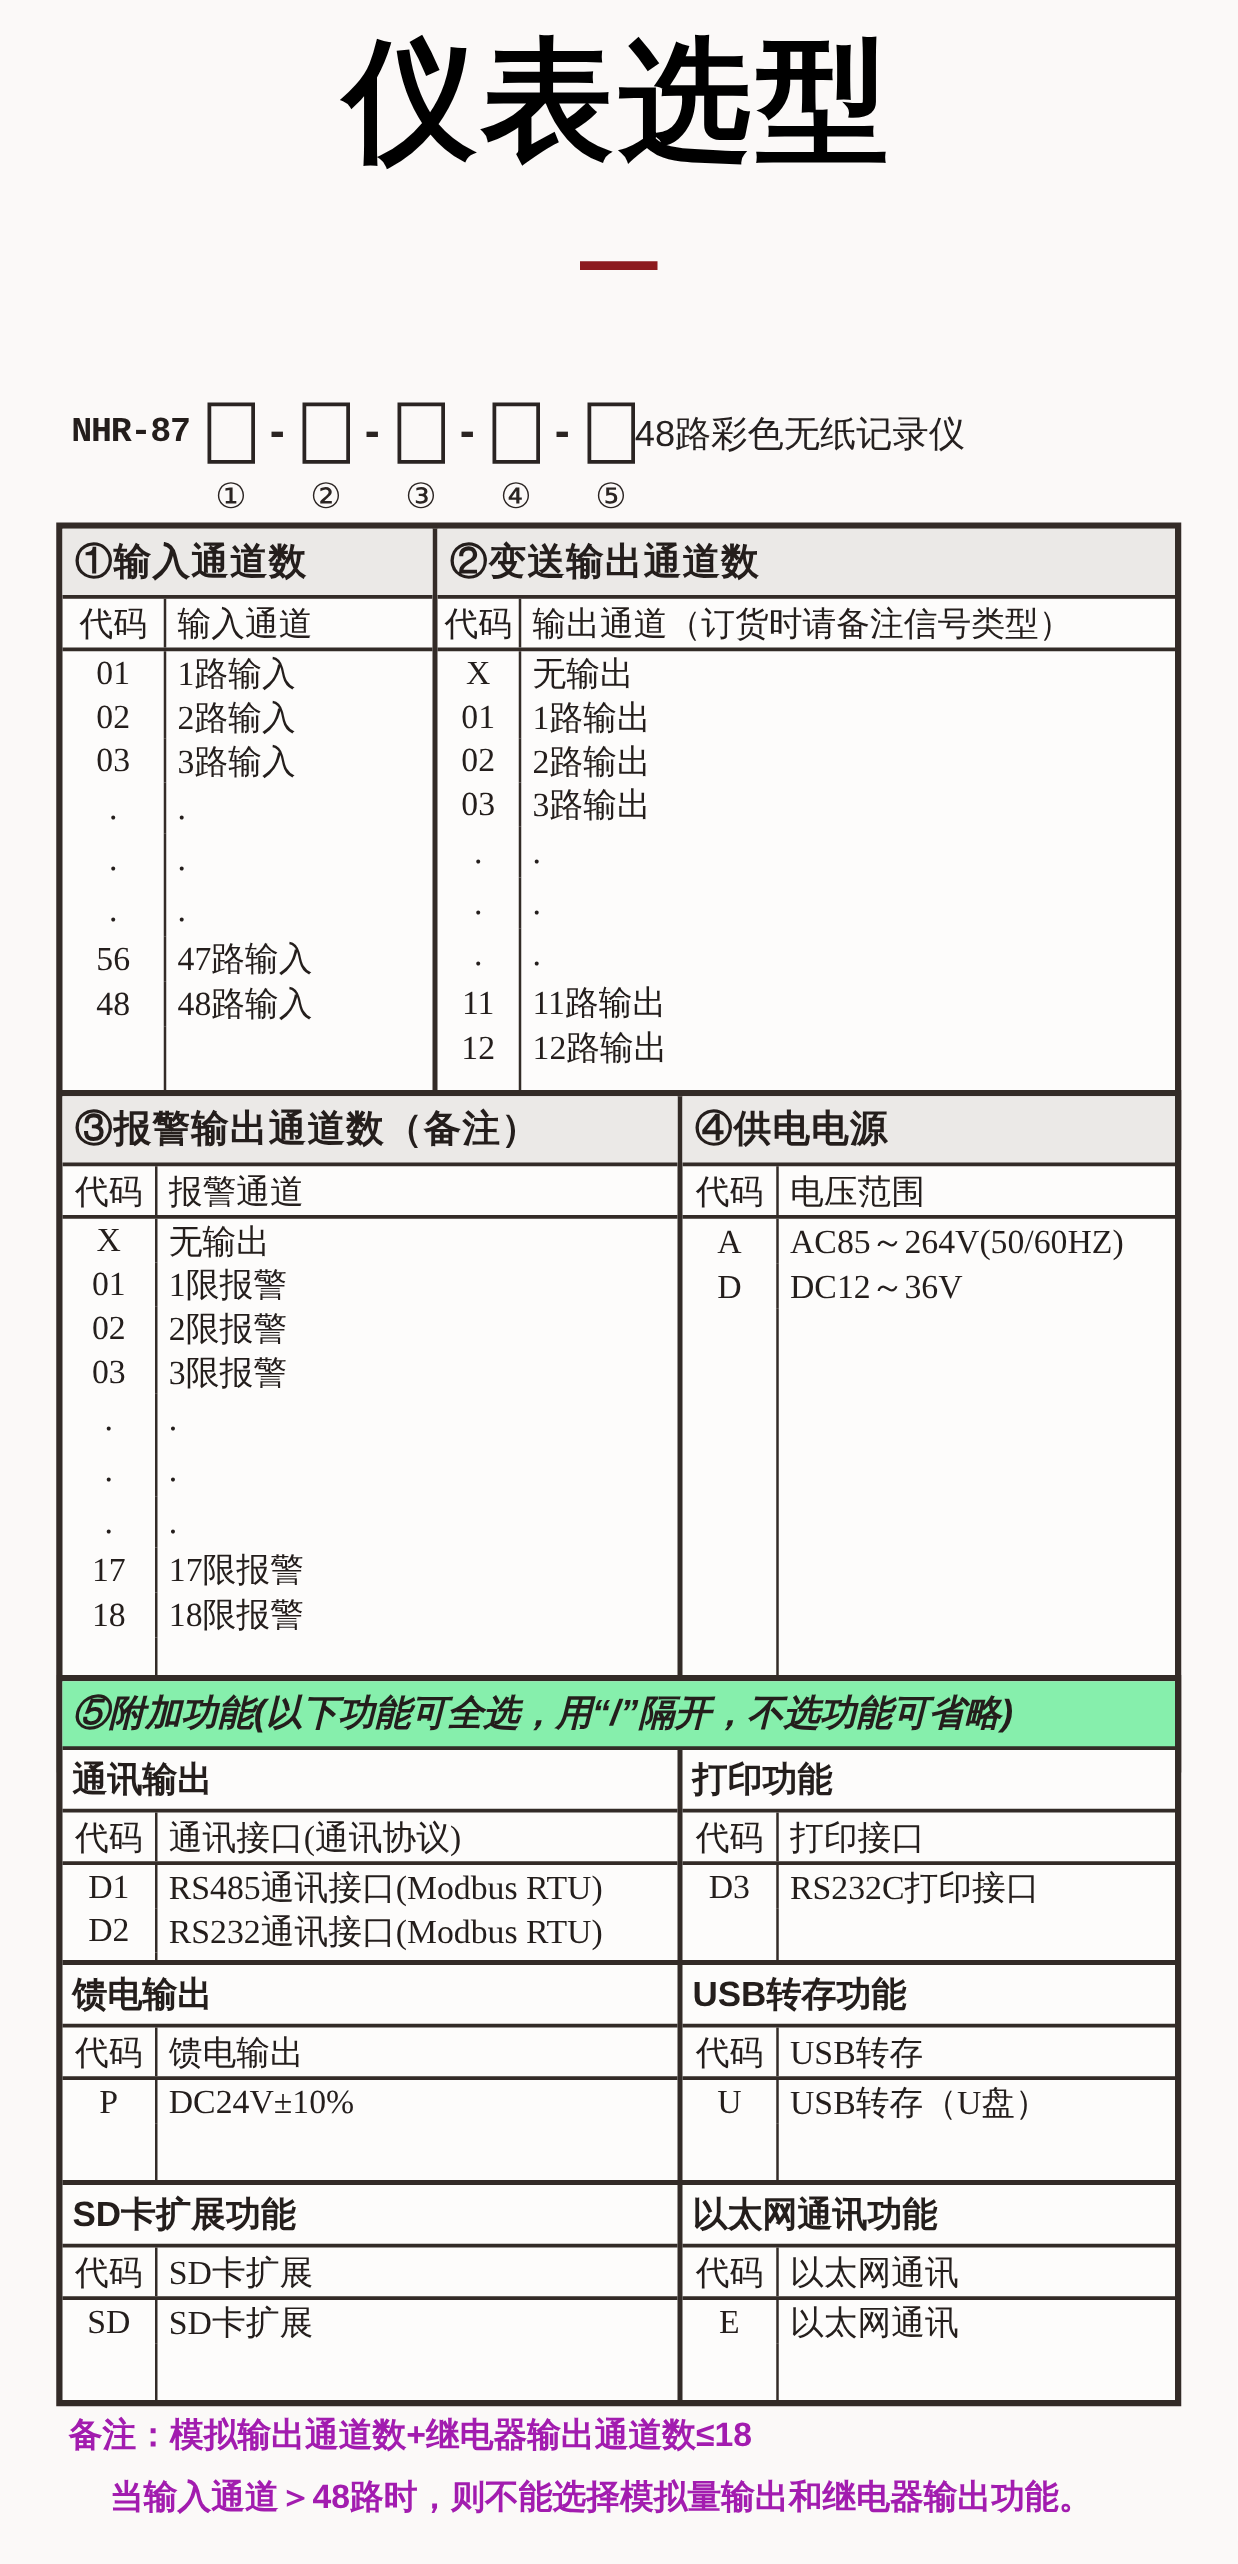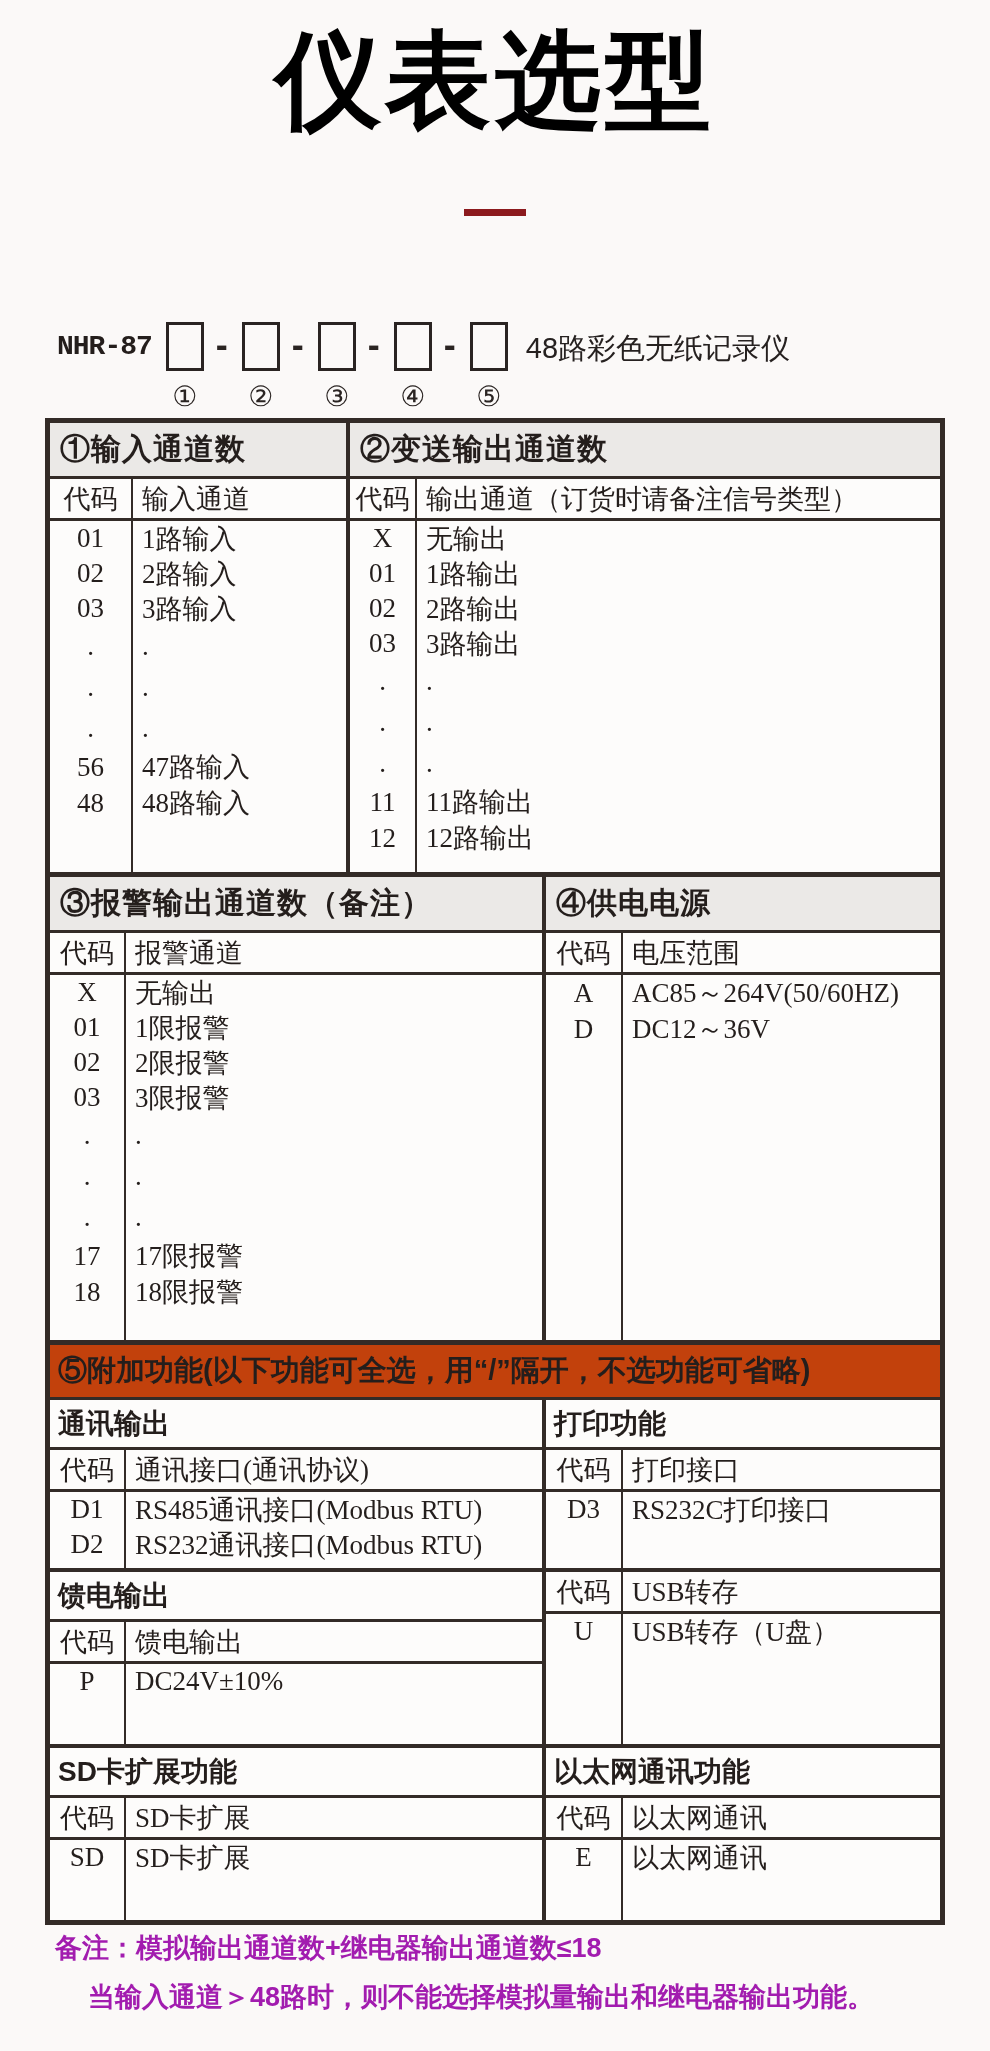--- a/index.html
+++ b/index.html
@@ -10,21 +10,21 @@
   .title-dash{position:absolute;top:209px;left:464px;width:62px;height:7px;background:#8c1a1e;}
 
   
   .model{position:absolute;top:322px;left:57px;display:flex;align-items:flex-start;}
   .model-prefix{font-family:"Liberation Mono",monospace;font-weight:700;font-size:28px;
                 line-height:50px;letter-spacing:-1px;}
   .slot{display:flex;flex-direction:column;align-items:center;margin-left:14px;}
   .slot-box{width:32px;height:43px;border:3px solid #2a2422;}
   .slot-num{margin-top:9px;font-size:28px;font-family:"Liberation Serif",serif;color:#2a2422;}
   .sep{margin-left:12px;font-size:36px;font-weight:700;line-height:46px;color:#2a2422;}
-  .model-suffix{margin-left:18px;font-size:29px;font-weight:500;line-height:52px;color:#262120;}
+  .model-suffix{font-size:29px;font-weight:500;line-height:52px;color:#262120;}
 
   
   .tbl{position:absolute;left:45px;width:900px;border:5px solid #332b27;background:#fdfcfb;
        box-sizing:border-box;display:flex;}
   .tbl-a{top:418px;height:502px;}
   .tbl-b{top:872px;height:546px;}
   .tbl-c{top:1340px;height:585px;flex-direction:column;}
   .sec{display:flex;flex-direction:column;box-sizing:border-box;min-width:0;}
   .sec-l{border-right:4px solid #332b27;}
   .ta-l{width:300px;} .ta-r{flex:1;}
@@ -40,23 +40,23 @@
   .row.dot{height:41px;}
   .row.tall{height:36px;}
   .row.fill{flex:1 1 auto;height:auto;}
   .cell-code{display:flex;align-items:center;justify-content:center;flex:0 0 auto;
              border-right:2px solid #332b27;box-sizing:border-box;}
   .cell-desc{display:flex;align-items:center;flex:1;padding-left:9px;box-sizing:border-box;
              white-space:nowrap;overflow:hidden;}
   .w83{width:83px;} .w67{width:67px;} .w76{width:76px;} .w77{width:77px;}
 
   
-  .t5-head{height:55px;flex:0 0 auto;background:#c2410c;border-bottom:3px solid #332b27;
+  .t5-head{height:55px;flex:0 0 auto;background:#86efac;border-bottom:3px solid #332b27;
            font-size:29px;font-weight:700;display:flex;align-items:center;padding-left:8px;
-           box-sizing:border-box;white-space:nowrap;}
+           box-sizing:border-box;white-space:nowrap;font-style:italic;}
   .blk{display:flex;min-height:0;}
   .blk-1{height:168px;flex:0 0 auto;}
   .blk-grow{flex:1 1 0;}
   .blk + .blk{border-top:4px solid #332b27;}
   .blk-l{width:496px;border-right:4px solid #332b27;display:flex;flex-direction:column;
          box-sizing:border-box;min-width:0;}
   .blk-r{flex:1;display:flex;flex-direction:column;min-width:0;}
   .blk-title{height:50px;flex:0 0 auto;font-size:28px;font-weight:700;display:flex;
              align-items:center;padding-left:8px;border-bottom:3px solid #332b27;
              box-sizing:border-box;white-space:nowrap;}
@@ -328,20 +328,21 @@
               <div class="cell-code w76">P</div>
               <div class="cell-desc">DC24V±10%</div>
             </div>
           <div class="row fill">
               <div class="cell-code w76"></div>
               <div class="cell-desc"></div>
             </div>
         </div>
       </div>
       <div class="blk-r">
+        <div class="blk-title">USB转存功能</div>
         <div class="subh">
           <div class="cell-code w77">代码</div>
           <div class="cell-desc">USB转存</div>
         </div>
         <div class="rows">
           <div class="row">
               <div class="cell-code w77">U</div>
               <div class="cell-desc">USB转存（U盘）</div>
             </div>
           <div class="row fill">

